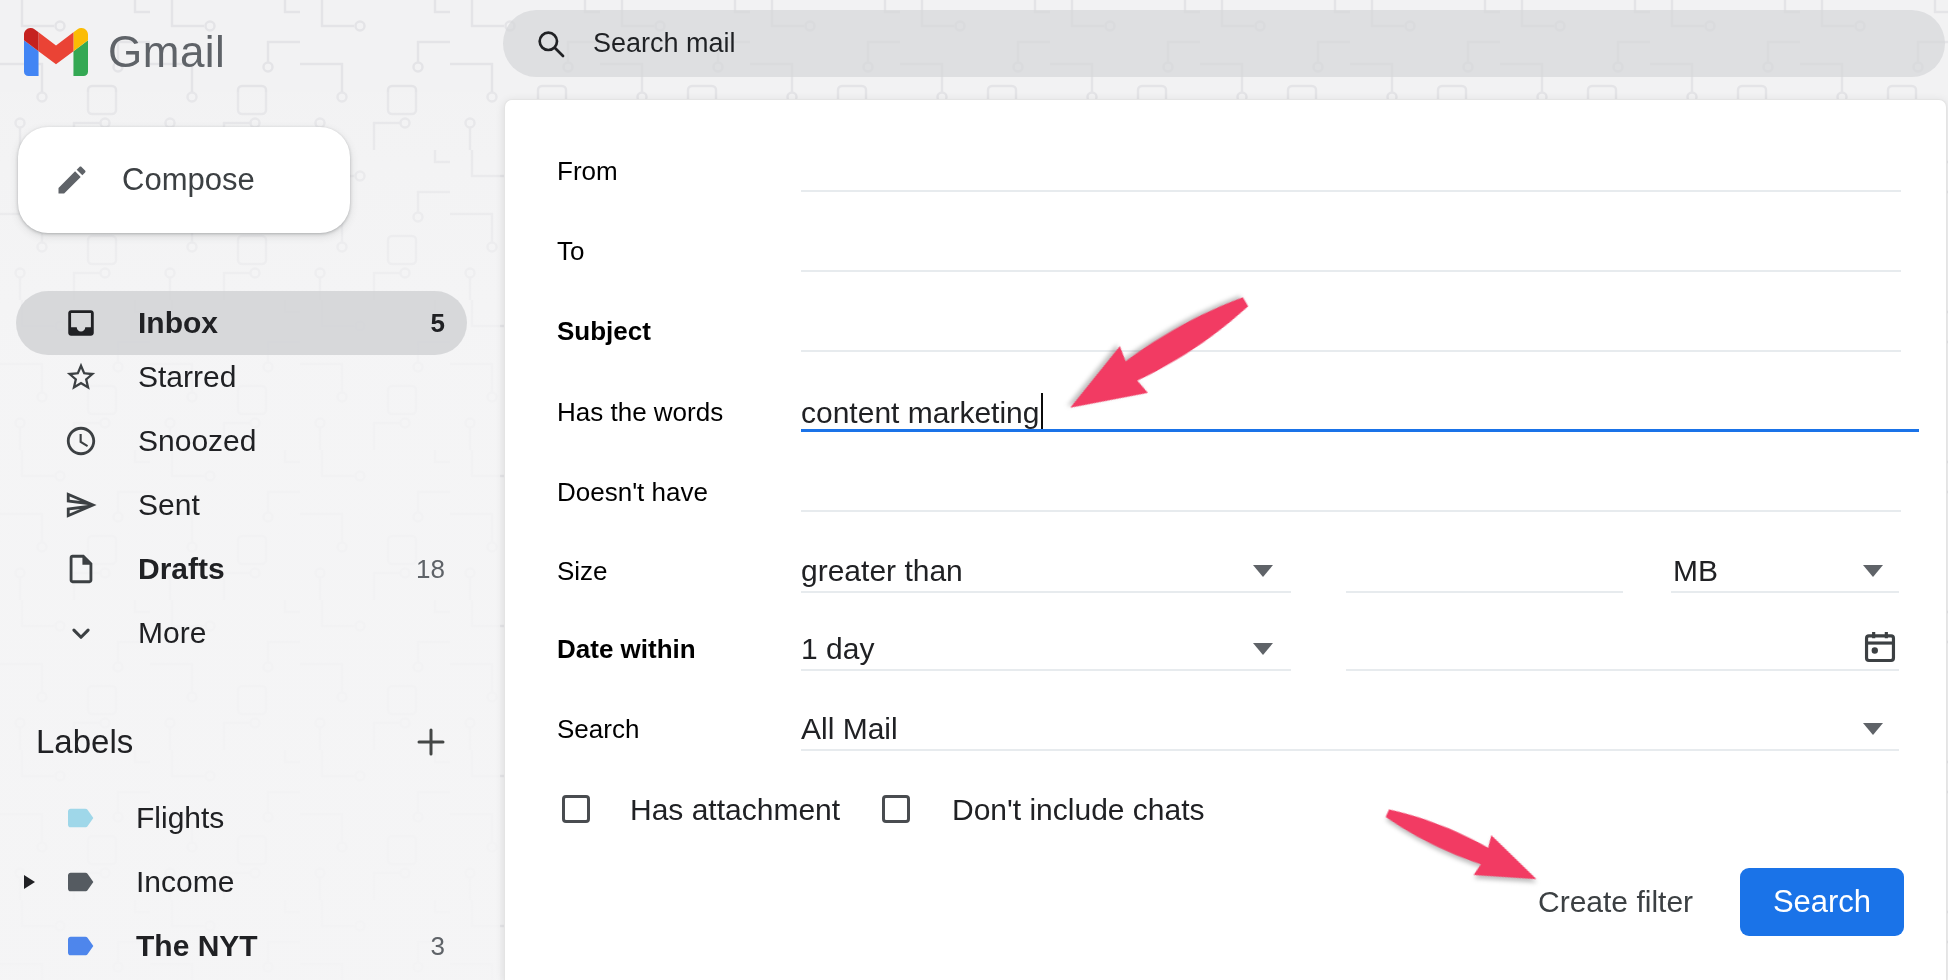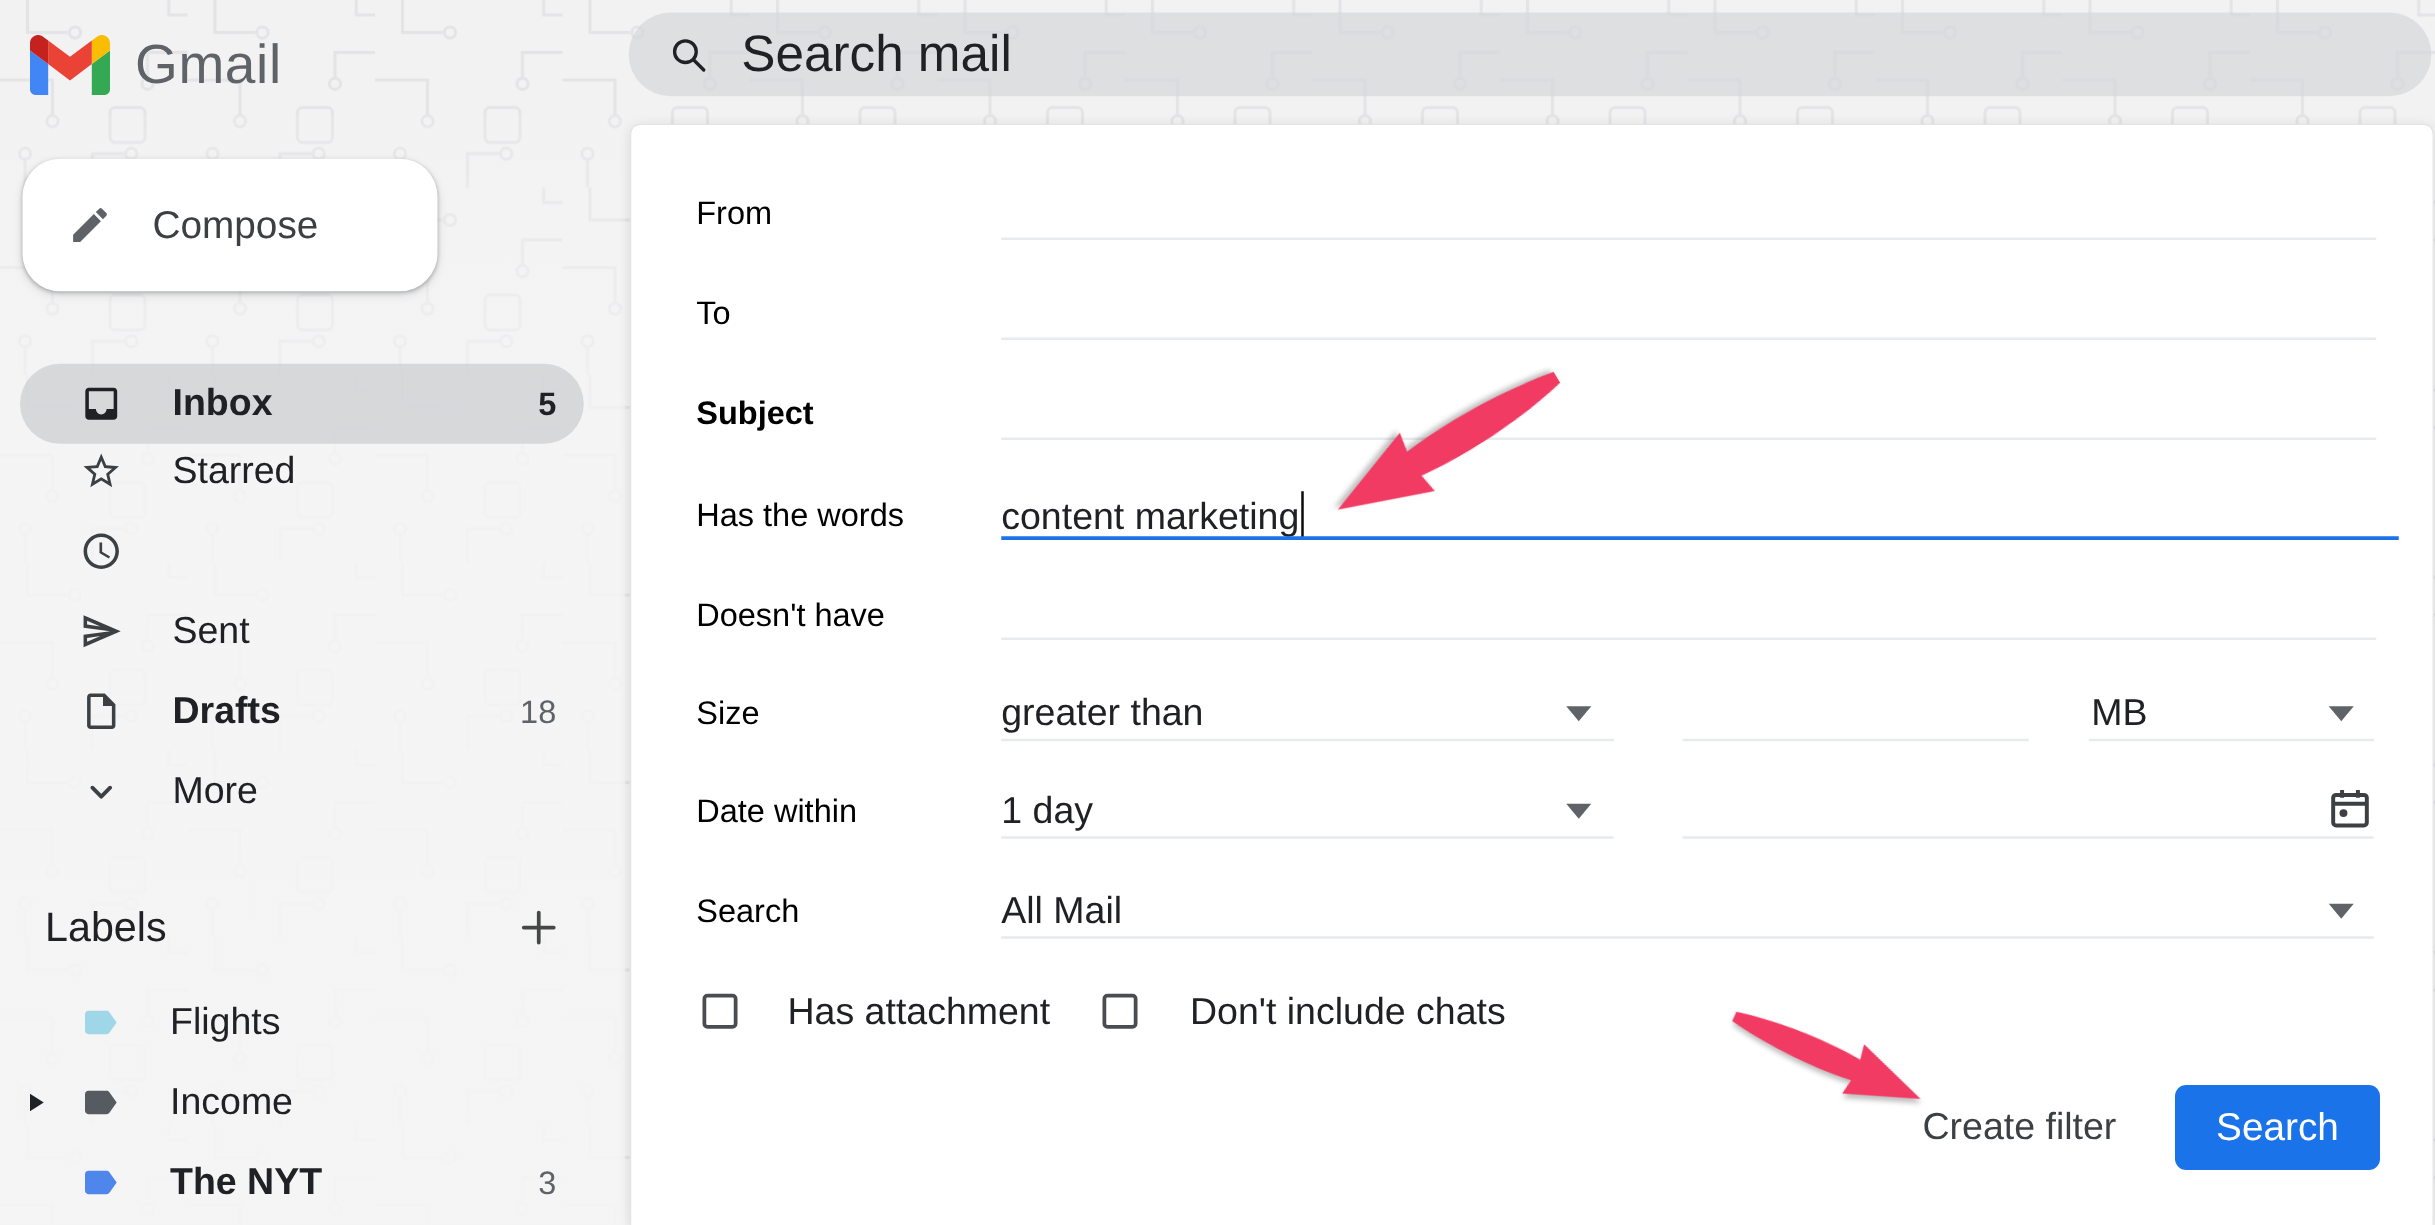--- a/index.html
+++ b/index.html
@@ -16,21 +16,21 @@
     pointer-events:none;
   }
   
   .logo{position:absolute;left:24px;top:27px;z-index:3;display:flex;align-items:center;gap:20px;}
   .logo-word{font-size:44px;font-weight:500;color:#5f6368;letter-spacing:0.5px;}
   .searchbar{
     position:absolute;left:503px;top:10px;width:1442px;height:67px;z-index:3;
     border-radius:34px;background:rgba(213,215,218,0.72);
     display:flex;align-items:center;box-sizing:border-box;padding-left:32px;gap:26px;
   }
-  .searchbar .q{font-size:41px;color:#1f2124;}
+  .searchbar .q{font-size:27px;color:#1f2124;}
   
   .compose{
     position:absolute;left:18px;top:127px;width:332px;height:106px;z-index:3;
     background:#fff;border-radius:30px;box-shadow:0 1px 3px rgba(60,64,67,.3),0 3px 8px rgba(60,64,67,.15);
     display:flex;align-items:center;box-sizing:border-box;padding-left:36px;gap:32px;cursor:pointer;
   }
   .compose-label{font-size:31px;font-weight:500;color:#3c4043;}
   
   .nav-row{position:absolute;left:16px;width:451px;height:64px;z-index:3;display:flex;align-items:center;box-sizing:border-box;padding:0 22px 0 48px;gap:40px;cursor:pointer;}
   .nav-row.active{background:rgba(207,209,211,0.8);border-radius:32px;}
@@ -131,20 +131,21 @@
     <path fill="#3c4043" d="M22 9.24l-7.19-.62L12 2 9.19 8.63 2 9.24l5.46 4.73L5.82 21 12 17.27 18.18 21l-1.63-7.03L22 9.24zM12 15.4l-3.76 2.27 1-4.28-3.32-2.88 4.38-.38L12 6.1l1.71 4.04 4.38.38-3.32 2.88 1 4.28L12 15.4z"></path>
   </svg>
   <span class="nav-label">Starred</span>
   <span class="nav-count"></span>
 </div>
 
 <div class="nav-row" style="top:409px;">
   <svg width="34" height="34" viewBox="0 0 24 24">
     <path fill="#3c4043" d="M11.99 2C6.47 2 2 6.48 2 12s4.47 10 9.99 10C17.52 22 22 17.52 22 12S17.52 2 11.99 2zM12 20c-4.42 0-8-3.58-8-8s3.58-8 8-8 8 3.58 8 8-3.58 8-8 8zm.5-13H11v6l5.25 3.15.75-1.23-4.5-2.67z"></path>
   </svg>
+  <span class="nav-label">Snoozed</span>
   <span class="nav-count"></span>
 </div>
 
 <div class="nav-row" style="top:473px;">
   <svg width="34" height="34" viewBox="0 0 24 24">
     <path fill="#3c4043" d="M4 6.03l7.5 3.22L4 8.25V6.03zm7.5 8.72L4 17.97v-2.22l7.5-1zM2.01 3L2 10l15 2-15 2 .01 7L23 12 2.01 3z"></path>
   </svg>
   <span class="nav-label">Sent</span>
   <span class="nav-count"></span>
 </div>
@@ -215,21 +216,21 @@
 
   <span class="f-label" style="top:471px;">Size</span>
   <span class="f-value" style="left:296px;top:471px;">greater than</span>
   <div class="dd-arrow" style="left:748px;top:465px;"></div>
   <div class="f-line" style="left:296px;top:491px;width:490px;"></div>
   <div class="f-line" style="left:841px;top:491px;width:277px;"></div>
   <span class="f-value" style="left:1168px;top:471px;">MB</span>
   <div class="dd-arrow" style="left:1358px;top:465px;"></div>
   <div class="f-line" style="left:1166px;top:491px;width:228px;"></div>
 
-  <span class="f-label" style="top:549px;">Date within</span>
+  <span class="f-label" style="top:549px;font-weight:bold;">Date within</span>
   <span class="f-value" style="left:296px;top:549px;">1 day</span>
   <div class="dd-arrow" style="left:748px;top:543px;"></div>
   <div class="f-line" style="left:296px;top:569px;width:490px;"></div>
   <div class="f-line" style="left:841px;top:569px;width:553px;"></div>
   <svg style="position:absolute;left:1356px;top:528px;" width="38" height="38" viewBox="0 0 24 24">
     <g fill="none" stroke="#3c4043" stroke-width="2">
       <rect x="3.5" y="5" width="17" height="15.5" rx="1.5"></rect>
       <path d="M3.5 9.5h17"></path>
       <path d="M8 2.5v4M16 2.5v4"></path>
     </g>

